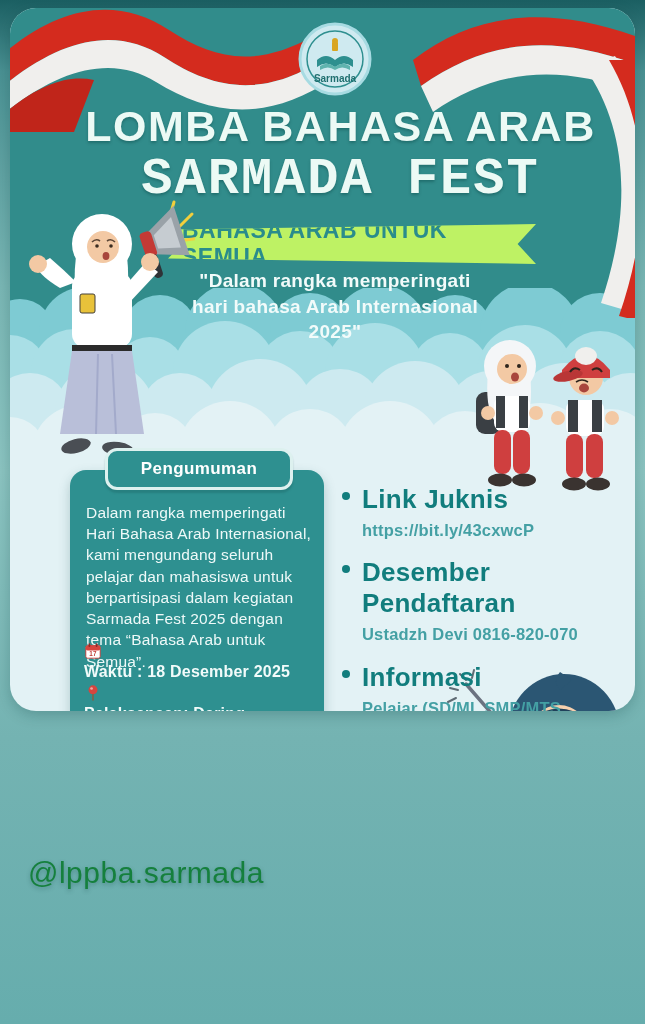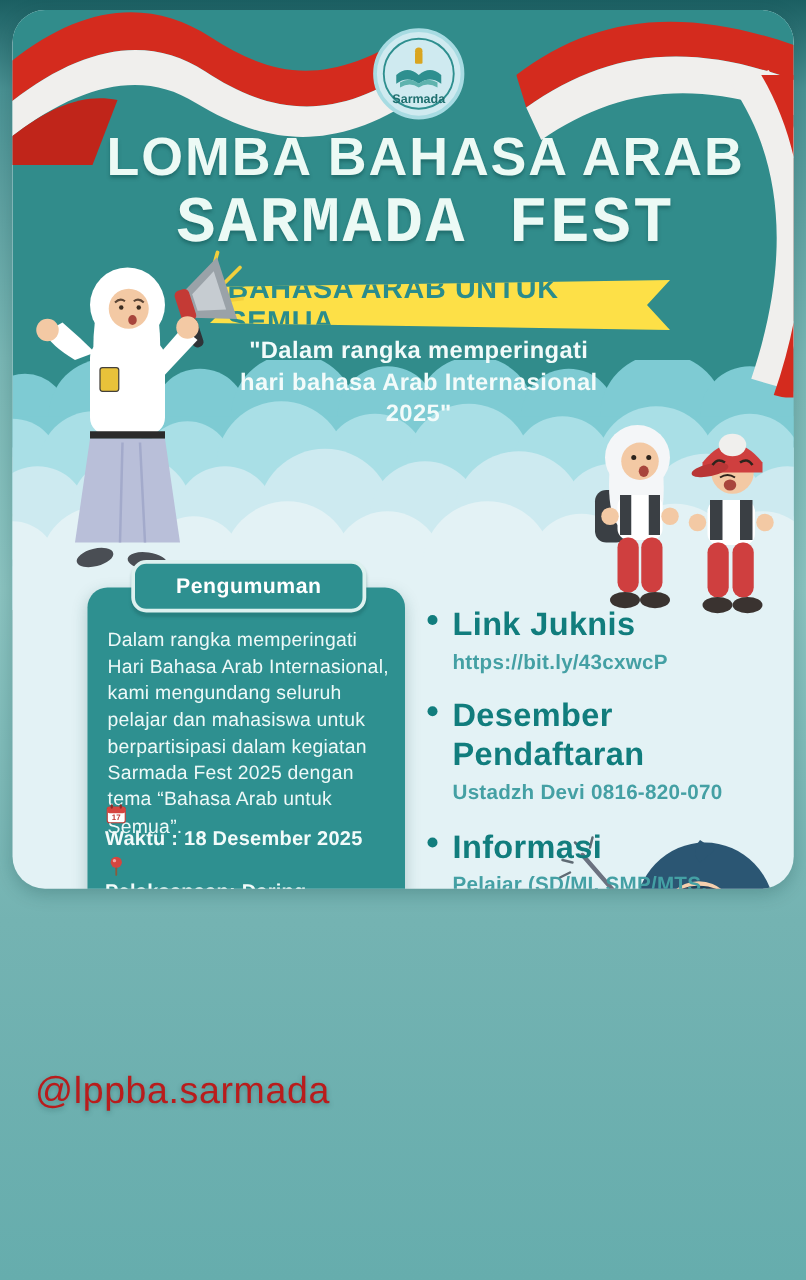--- a/index.html
+++ b/index.html
@@ -14,21 +14,21 @@
     box-shadow:0 4px 14px rgba(10,60,60,.25);
   }
   .abs{position:absolute;}
   .top-teal{left:0;top:0;width:625px;height:350px;background:#318c8b;}
   .clouds{left:0;top:280px;}
   .title{left:0;width:625px;text-align:center;color:#ecfaf5;font-weight:bold;
          letter-spacing:1.5px;text-shadow:0 2px 3px rgba(0,55,55,.35);z-index:6;margin-left:18px;}
   .title1{top:94px;font-size:43px;}
   .title2{top:142px;font-size:52px;letter-spacing:2px;font-family:Liberation Mono, monospace;}
   .banner{
-    left:158px;top:216px;width:368px;height:40px;background:#fde047;z-index:6;
+    left:158px;top:216px;width:368px;height:40px;background:#bef264;z-index:6;
     clip-path:polygon(0% 14%,100% 0%,95% 50%,100% 100%,0% 86%,4% 50%);
     display:flex;align-items:center;justify-content:center;
   }
   .banner span{color:#2a8c8c;font-weight:bold;font-size:23px;letter-spacing:.5px;padding-left:14px;}
   .subtitle{left:140px;top:260px;width:370px;text-align:center;color:#f2fbfa;
             font-size:19px;font-weight:bold;line-height:1.35;z-index:6;letter-spacing:.3px;}
   .subtitle span{display:block;}
   .pill{
     left:95px;top:440px;width:182px;height:36px;background:#2e9090;z-index:8;
     border:3px solid #ddf1ef;border-radius:12px;box-shadow:0 3px 2px rgba(20,80,80,.25);
@@ -46,21 +46,21 @@
   .detail-row svg{vertical-align:-3px;margin-right:6px;}
   .info-col{left:328px;top:476px;width:300px;z-index:7;}
   .info-item{position:relative;margin-bottom:16px;}
   .dot{position:absolute;left:4px;top:8px;width:8px;height:8px;border-radius:50%;background:#117d7d;}
   .info-h{margin-left:24px;color:#117d7d;font-weight:bold;font-size:26px;letter-spacing:.3px;}
   .info-d{margin-left:24px;margin-top:5px;color:#44a0a4;font-size:16.5px;font-weight:bold;
           letter-spacing:.2px;line-height:1.3;max-width:268px;}
   .tagline{left:20px;top:772px;width:420px;text-align:center;color:#2f9595;font-weight:bold;
            font-size:21px;line-height:1.18;letter-spacing:.5px;z-index:7;}
   .tagline span{display:block;}
-  .handle{position:absolute;left:28px;top:856px;color:#b91c1c;font-size:30px;
+  .handle{position:absolute;left:28px;top:856px;color:#15803d;font-size:30px;
           text-shadow:0 2px 4px rgba(40,90,90,.45);letter-spacing:.5px;}
   svg{display:block;}
 </style>
 </head>
 <body>
 
 <div class="card">
 
   <div class="abs top-teal"></div>
 

